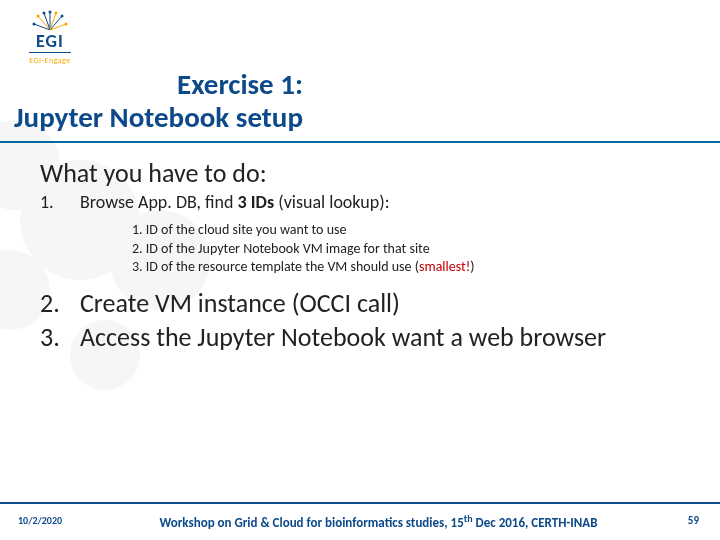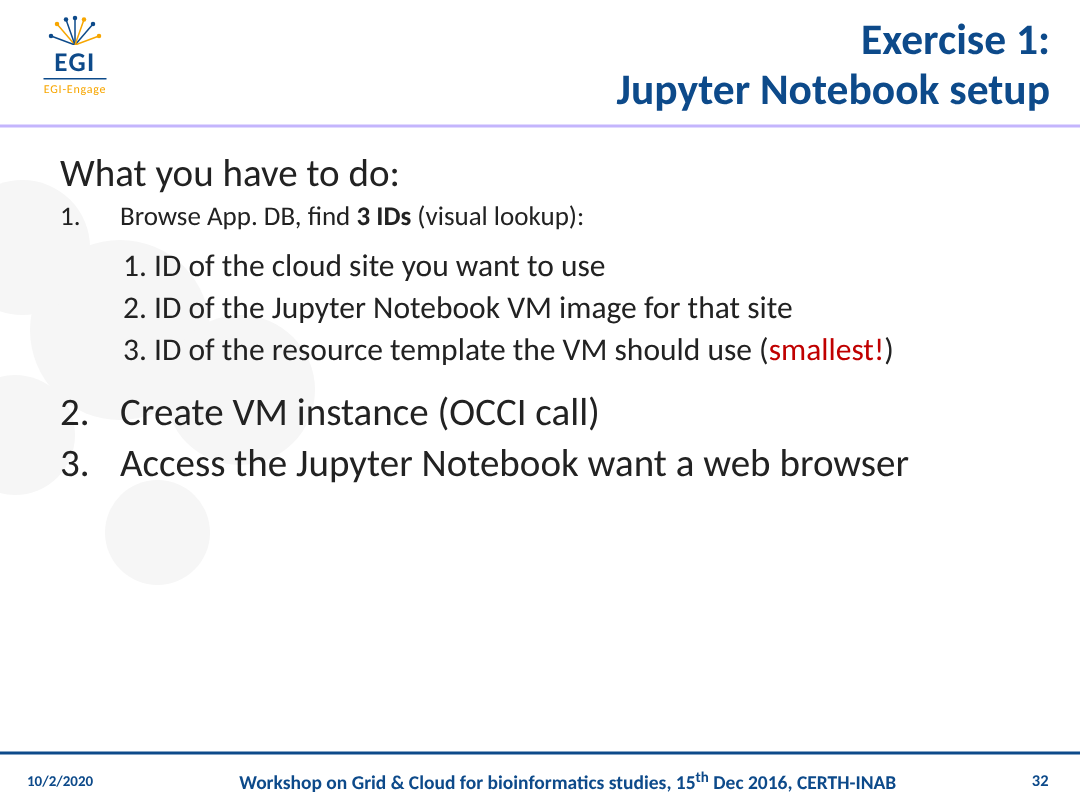--- a/index.html
+++ b/index.html
@@ -24,21 +24,22 @@
     position: absolute;
     border-radius: 50%;
     background: #f6f6f6;
   }
   .header {
     position: relative;
     z-index: 1;
     padding: 10px 20px 6px 14px;
     display: flex;
     align-items: flex-start;
-    border-bottom: 2px solid #c4b5fd;
+    border-bottom: 2px solid #0369a1;
+    flex-direction: column;
   }
   .logo {
     width: 72px;
     height: 58px;
     display: flex;
     flex-direction: column;
     align-items: center;
     margin-right: 8px;
   }
   .logo-sun {
@@ -81,22 +82,22 @@
     font-weight: 400;
     margin-bottom: 2px;
   }
   .item-1 {
     font-size: 18px;
     margin-left: 0;
   }
   .item-1 .num { display:inline-block; width: 40px; }
   .bold { font-weight: 700; }
   .sublist {
-    font-size: 21px;
-    margin: 8px 0 10px 42px;
+    font-size: 14px;
+    margin: 8px 0 10px 92px;
     line-height: 1.35;
   }
   .sublist .row { white-space: normal; }
   .red { color: #c00000; }
   .item-rest {
     font-size: 26px;
     line-height: 1.3;
     margin-left: 0;
   }
   .item-rest .row { display:flex; }
@@ -197,14 +198,14 @@
       <span class="txt">Access the Jupyter Notebook want a web browser</span>
     </div>
   </div>
 </div>
 
 <div class="footer">
   <div class="date">10/2/2020</div>
   <div class="mid">
     <span>Workshop on Grid &amp; Cloud for bioinformatics studies, 15</span><sup>th</sup><span> Dec 2016, CERTH-INAB</span>
   </div>
-  <div class="pg">32</div>
+  <div class="pg">59</div>
 </div>
 
 </body></html>

